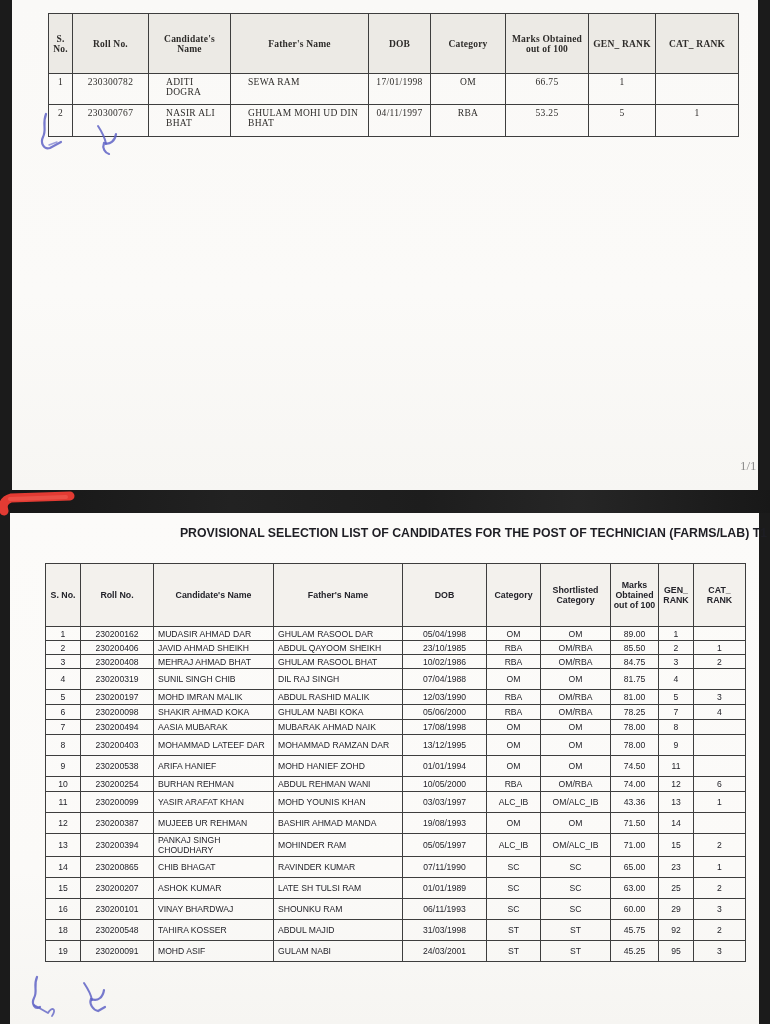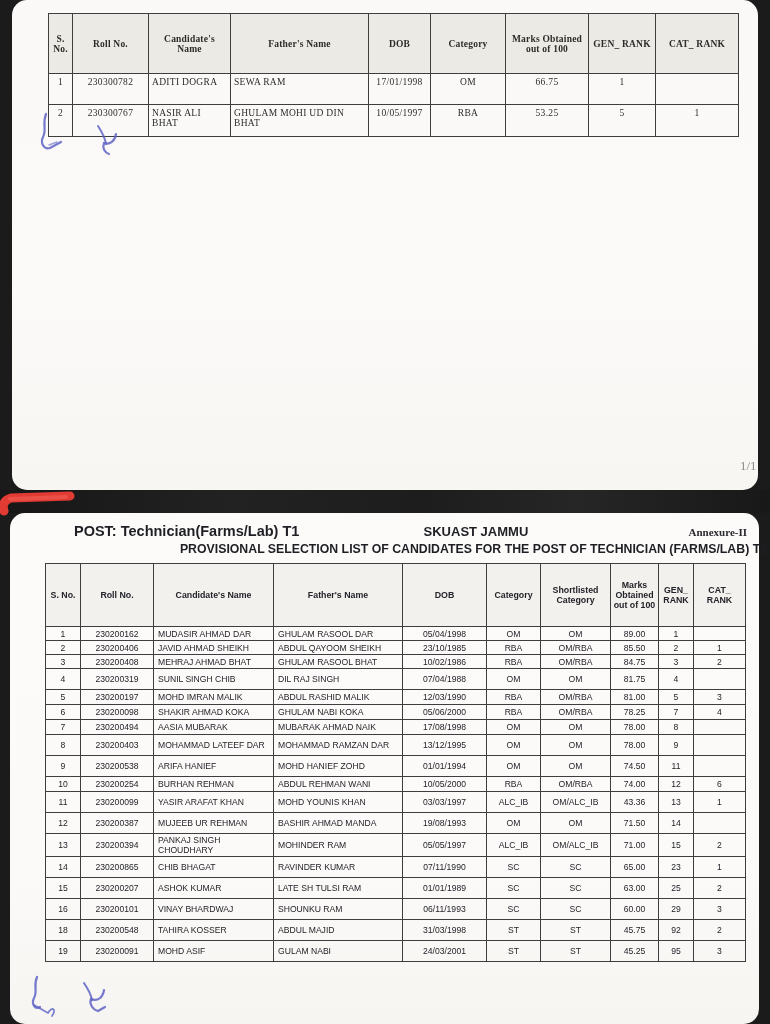--- a/index.html
+++ b/index.html
@@ -3,39 +3,39 @@
 <meta charset="utf-8">
 <style>
   html,body{margin:0;padding:0;}
   body{
     width:770px;height:1024px;position:relative;overflow:hidden;
     background:#1b1b1b;
     font-family:"Liberation Sans",sans-serif;
     -webkit-font-smoothing:antialiased;
   }
   
-  .page{position:absolute;background:#fbfaf8;border-radius:15px;}
+  .page{position:absolute;background:#fbfaf8;}
   .page1{left:12px;top:0;width:746px;height:490px;
     background:linear-gradient(180deg,#faf9f7 0%,#fbfaf8 60%,#f7f6f3 100%);}
   .page2{left:10px;top:513px;width:749px;height:511px;
     background:linear-gradient(180deg,#fcfbf9 0%,#fbfaf8 70%,#f6f5f2 100%);}
   .band-noise{position:absolute;left:0;top:490px;width:770px;height:23px;
     background:linear-gradient(90deg,#161616 0%,#222 30%,#1d1d1d 55%,#262626 75%,#181818 100%);}
   
   table{border-collapse:collapse;table-layout:fixed;}
   th,td{border:1px solid #3e3e3e;overflow:hidden;word-wrap:break-word;}
   
   .t1{position:absolute;left:36px;top:13px;width:690px;
       font-family:"Liberation Serif",serif;color:#2e2c2a;}
   .t1 th{background:#eceae5;font-size:9.5px;font-weight:bold;height:55px;
          text-align:center;padding:2px;letter-spacing:.2px;}
   .t1 td{font-size:9.5px;vertical-align:top;padding:3px 2px 2px 2px;text-align:center;letter-spacing:.3px;}
   .t1 tr.r0 td{height:25px;}
   .t1 tr.r1 td{height:26px;}
-  .t1 td.al{text-align:left;padding-left:3px;}
+  .t1 td.al{text-align:left;padding-left:17px;}
   
   .t2{position:absolute;left:35px;top:50px;width:700px;color:#23232a;}
   .t2 th{background:#f3f1ed;font-size:8.8px;font-weight:bold;height:58px;
          text-align:center;padding:2px;}
   .t2 td{font-size:8.6px;vertical-align:middle;padding:1px 2px;text-align:center;}
   .t2 td.al{text-align:left;padding-left:4px;}
   .t2 tbody tr{height:21px;}
   .t2 tbody tr:nth-child(1),.t2 tbody tr:nth-child(2),.t2 tbody tr:nth-child(3){height:14px;}
   .t2 tbody tr:nth-child(5),.t2 tbody tr:nth-child(6),
   .t2 tbody tr:nth-child(7),.t2 tbody tr:nth-child(10){height:15px;}
@@ -95,21 +95,21 @@
           <td>OM</td>
           <td>66.75</td>
           <td>1</td>
           <td></td>
         </tr>
         <tr class="r1">
           <td>2</td>
           <td>230300767</td>
           <td class="al">NASIR ALI BHAT</td>
           <td class="al">GHULAM MOHI UD DIN BHAT</td>
-          <td>10/05/1997</td>
+          <td>04/11/1997</td>
           <td>RBA</td>
           <td>53.25</td>
           <td>5</td>
           <td>1</td>
         </tr>
       </tbody>
   </table>
   <div class="page-indicator">1/1</div>
 
   <svg class="mark" style="left:22px;top:112px" width="34" height="48" viewBox="0 0 34 48">
@@ -122,25 +122,20 @@
   </svg>
 </div>
 
 <svg class="mark" style="left:0;top:488px" width="96" height="28" viewBox="0 0 96 28">
   <path d="M4 23 C2 17, 4 12, 11 10 L70 8" fill="none" stroke="#e23b33" stroke-width="9" stroke-linecap="round"></path>
   <path d="M10 11 L66 9" fill="none" stroke="#ef5a4e" stroke-width="4" stroke-linecap="round" opacity=".7"></path>
 </svg>
 
 <div class="page page2">
   <div class="p2head">
-    <div class="p2line1">
-      <span class="post-label">POST: Technician(Farms/Lab) T1</span>
-      <span class="org-title">SKUAST JAMMU</span>
-      <span class="annexure">Annexure-II</span>
-    </div>
     <div class="p2line2">PROVISIONAL SELECTION LIST OF CANDIDATES FOR THE POST OF TECHNICIAN (FARMS/LAB) T1</div>
   </div>
 
   <table class="t2">
     <colgroup>
         <col style="width: 35px;">
         <col style="width: 73px;">
         <col style="width: 120px;">
         <col style="width: 129px;">
         <col style="width: 84px;">

